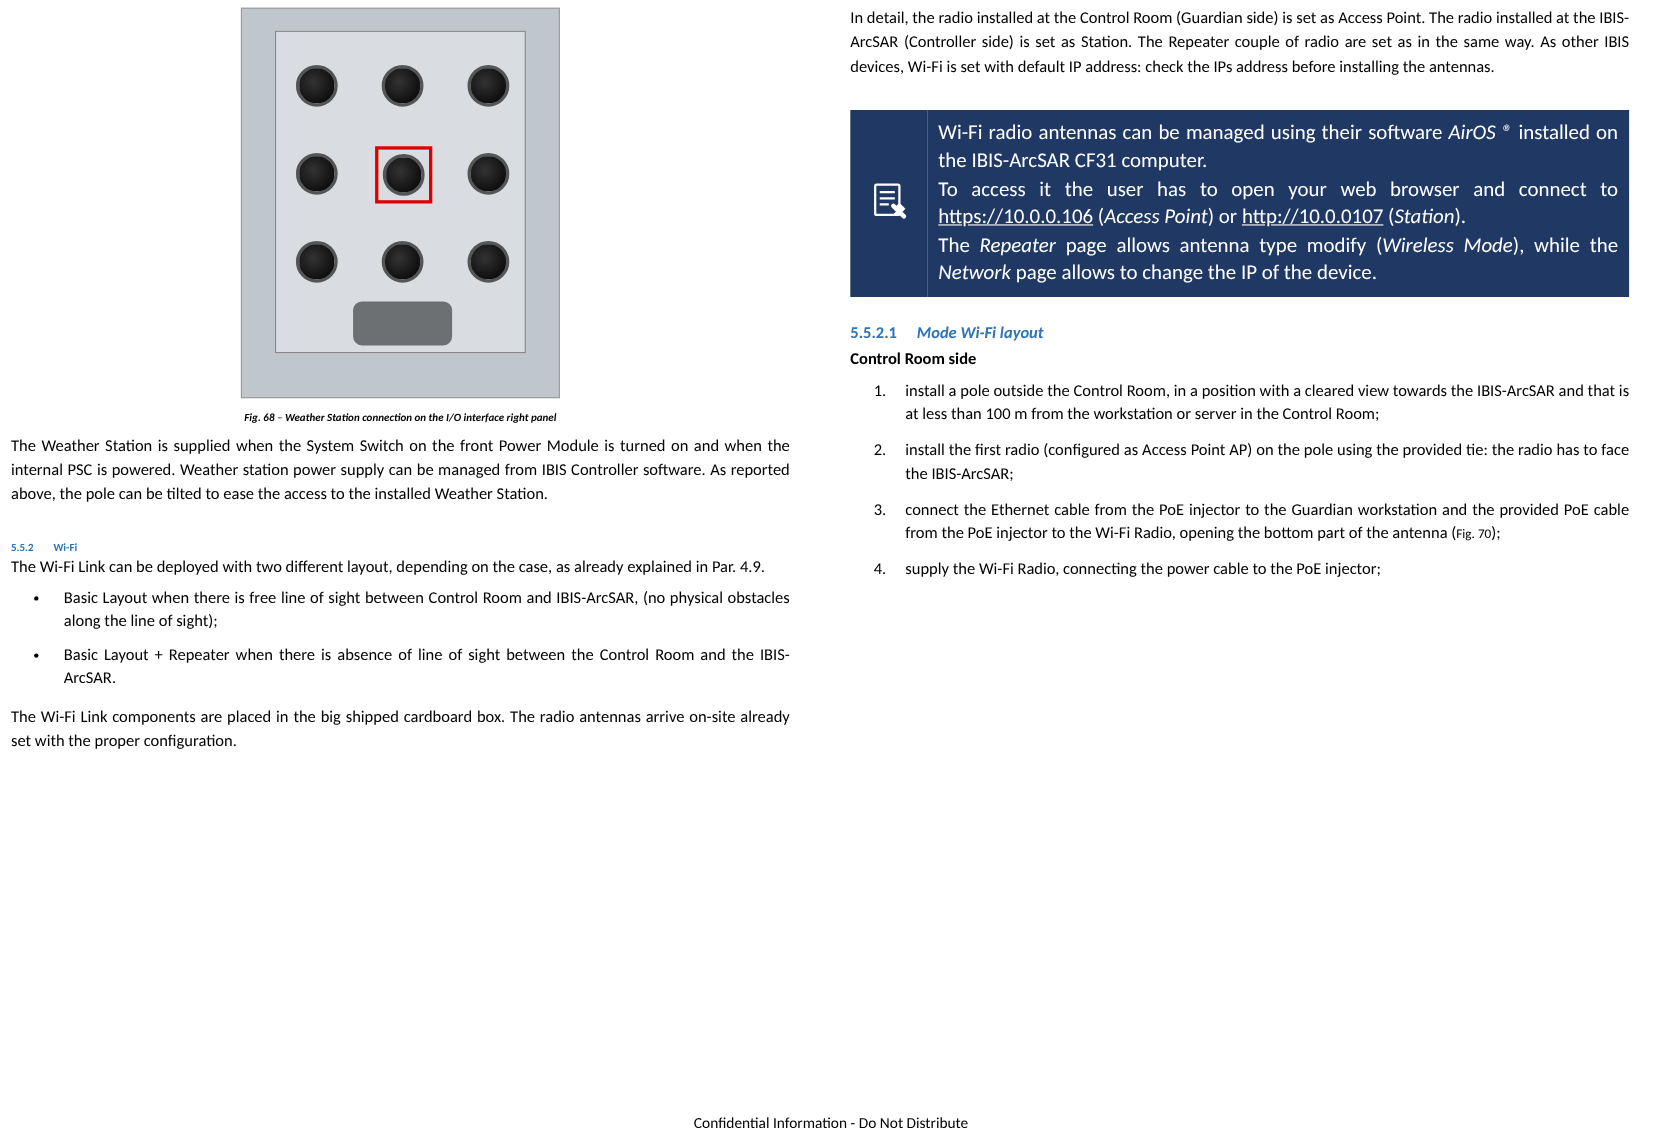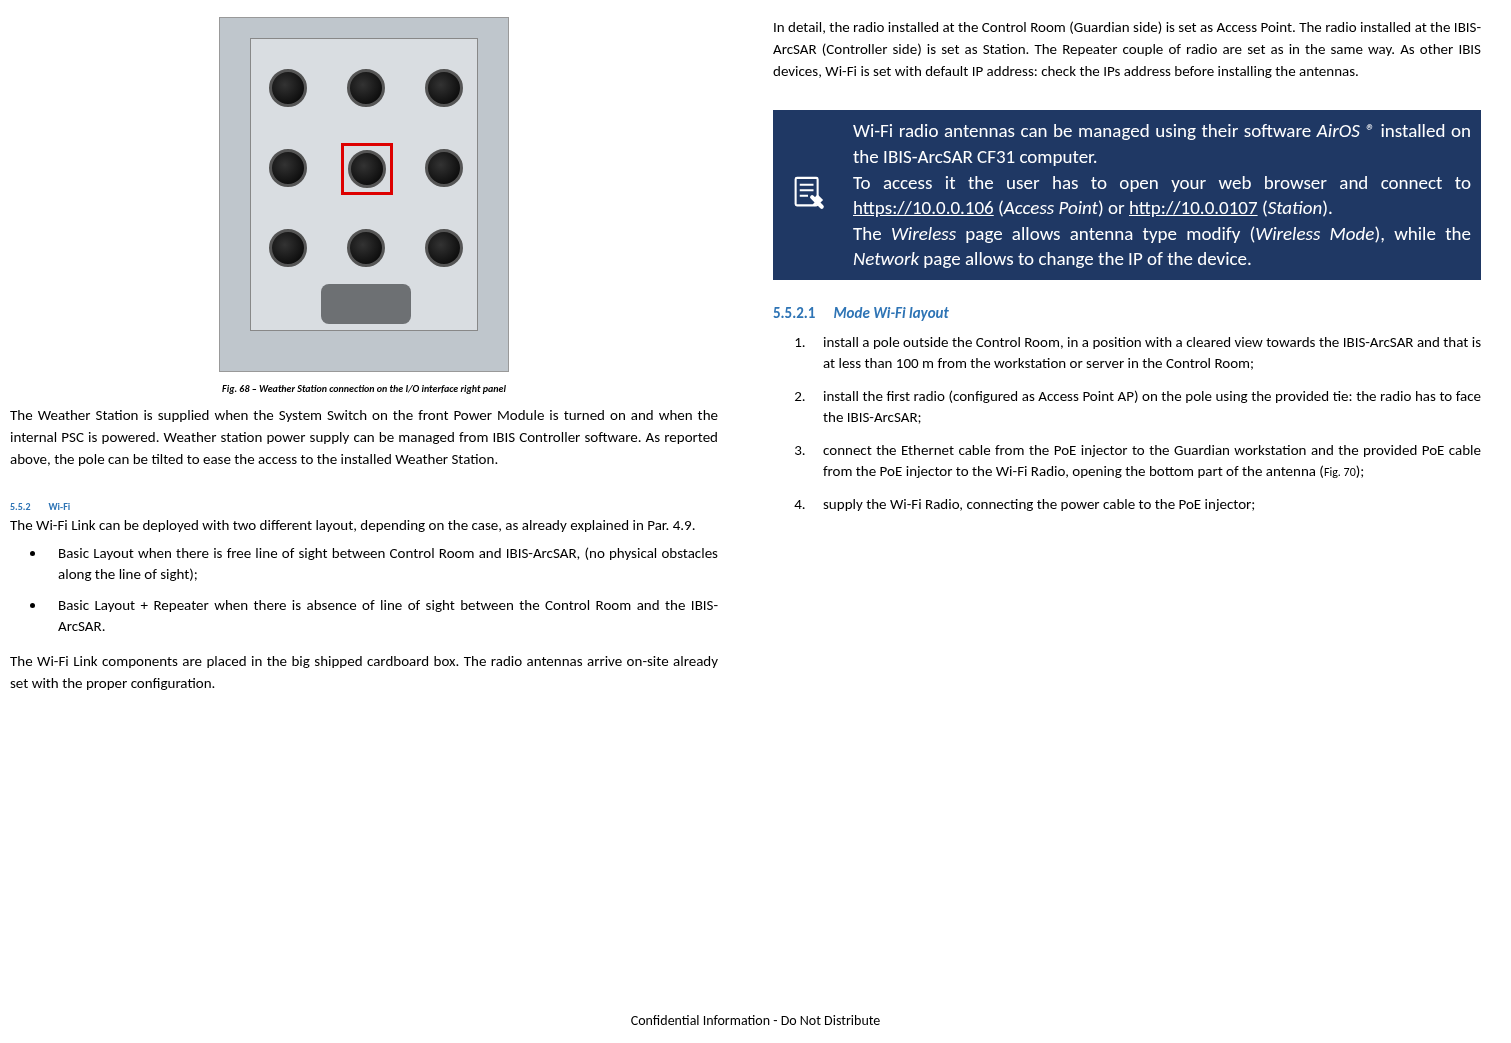--- a/index.html
+++ b/index.html
@@ -14,21 +14,21 @@
     position: relative;
   }
   .page {
     display: flex;
     gap: 55px;
     padding: 0 30px 0 10px;
   }
   .col {
     flex: 1;
     min-width: 0;
-    padding-top: 17px;
+    padding-top: 7px;
   }
   .figure-wrap {
     text-align: center;
     margin-bottom: 6px;
   }
   .figure-img {
     display: inline-block;
     width: 290px;
     height: 355px;
     background: #bfc6cc;
@@ -200,28 +200,29 @@
             <path d="M40 40l10 10M50 40l-10 10" stroke-width="4"></path>
             <path d="M38 38l14 14" stroke="#fff" stroke-width="6" stroke-linecap="round"></path>
             <path d="M46 34l8 8-6 6-8-8z" fill="#fff" stroke="none"></path>
           </g>
             </svg>
         </span>
       </div>
       <div class="text-cell">
         <span>Wi-Fi radio antennas can be managed using their software </span><span class="air">AirOS ®</span><span> installed on the IBIS-ArcSAR CF31 computer.</span><br>
         <span>To access it the user has to open your web browser and connect to </span><span class="ul link-like">https://10.0.0.106</span><span> (</span><span class="it">Access Point</span><span>) or </span><span class="ul link-like">http://10.0.0107</span><span> (</span><span class="it">Station</span><span>).</span><br>
-        <span>The </span><span class="it">Wireless</span><span> page allows antenna type modify (</span><span class="it">Wireless Mode</span><span>), while the </span><span class="it">Network</span><span> page allows to change the IP of the device.</span>
+        <span>The </span><span class="it">Repeater</span><span> page allows antenna type modify (</span><span class="it">Wireless Mode</span><span>), while the </span><span class="it">Network</span><span> page allows to change the IP of the device.</span>
       </div>
     </div>
 
 
     <div class="h4it">
       <span class="num">5.5.2.1</span><span>Mode Wi-Fi layout</span>
     </div>
+    <div class="h4">Control Room side</div>
 
     <ol class="steps">
       <li>install a pole outside the Control Room, in a position with a cleared view towards the IBIS-ArcSAR and that is at less than 100 m from the workstation or server in the Control Room;</li>
       <li>install the first radio (configured as Access Point AP) on the pole using the provided tie: the radio has to face the IBIS-ArcSAR;</li>
       <li>
         <span>connect the Ethernet cable from the PoE injector to the Guardian workstation and the provided PoE cable from the PoE injector to the Wi-Fi Radio, opening the bottom part of the antenna (</span><span class="figref">Fig. 70</span><span>);</span>
       </li>
       <li>supply the Wi-Fi Radio, connecting the power cable to the PoE injector;</li>
     </ol>
   </div>

